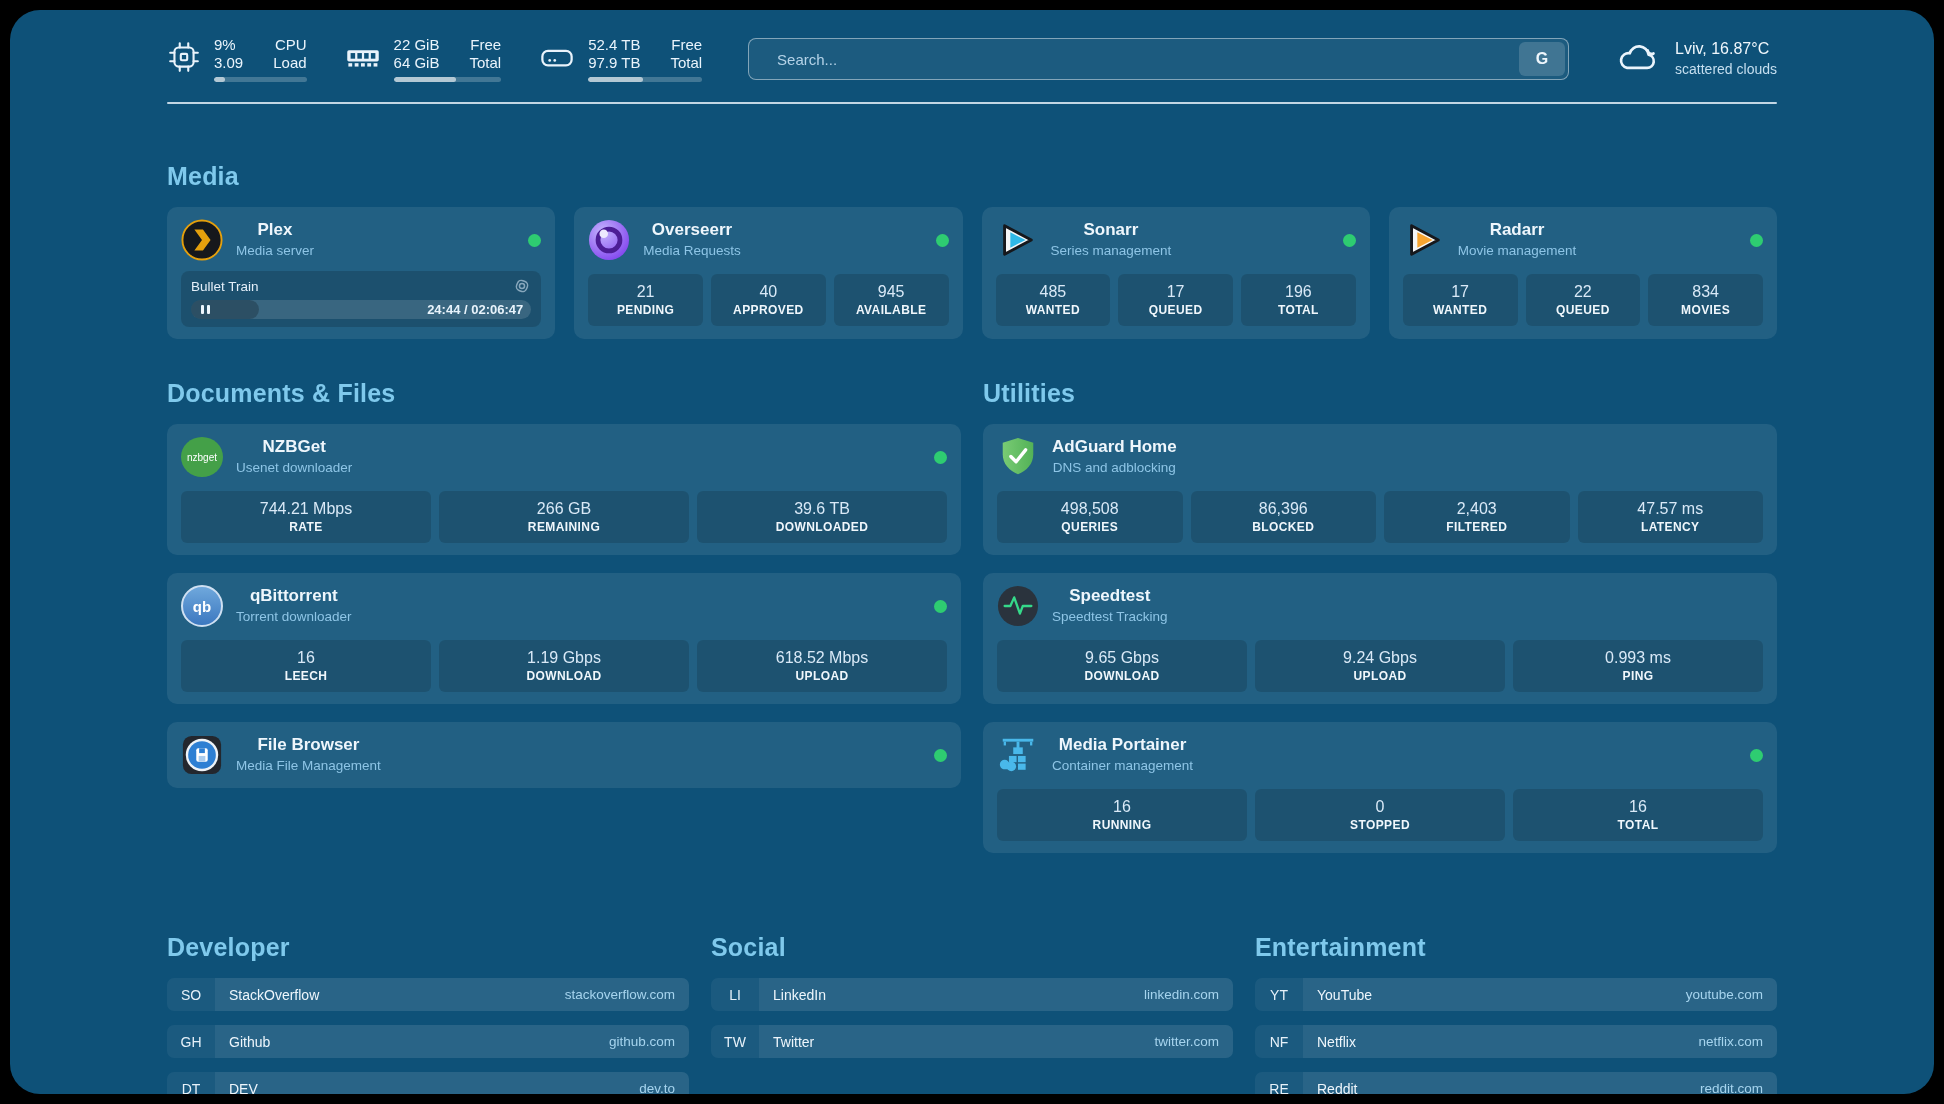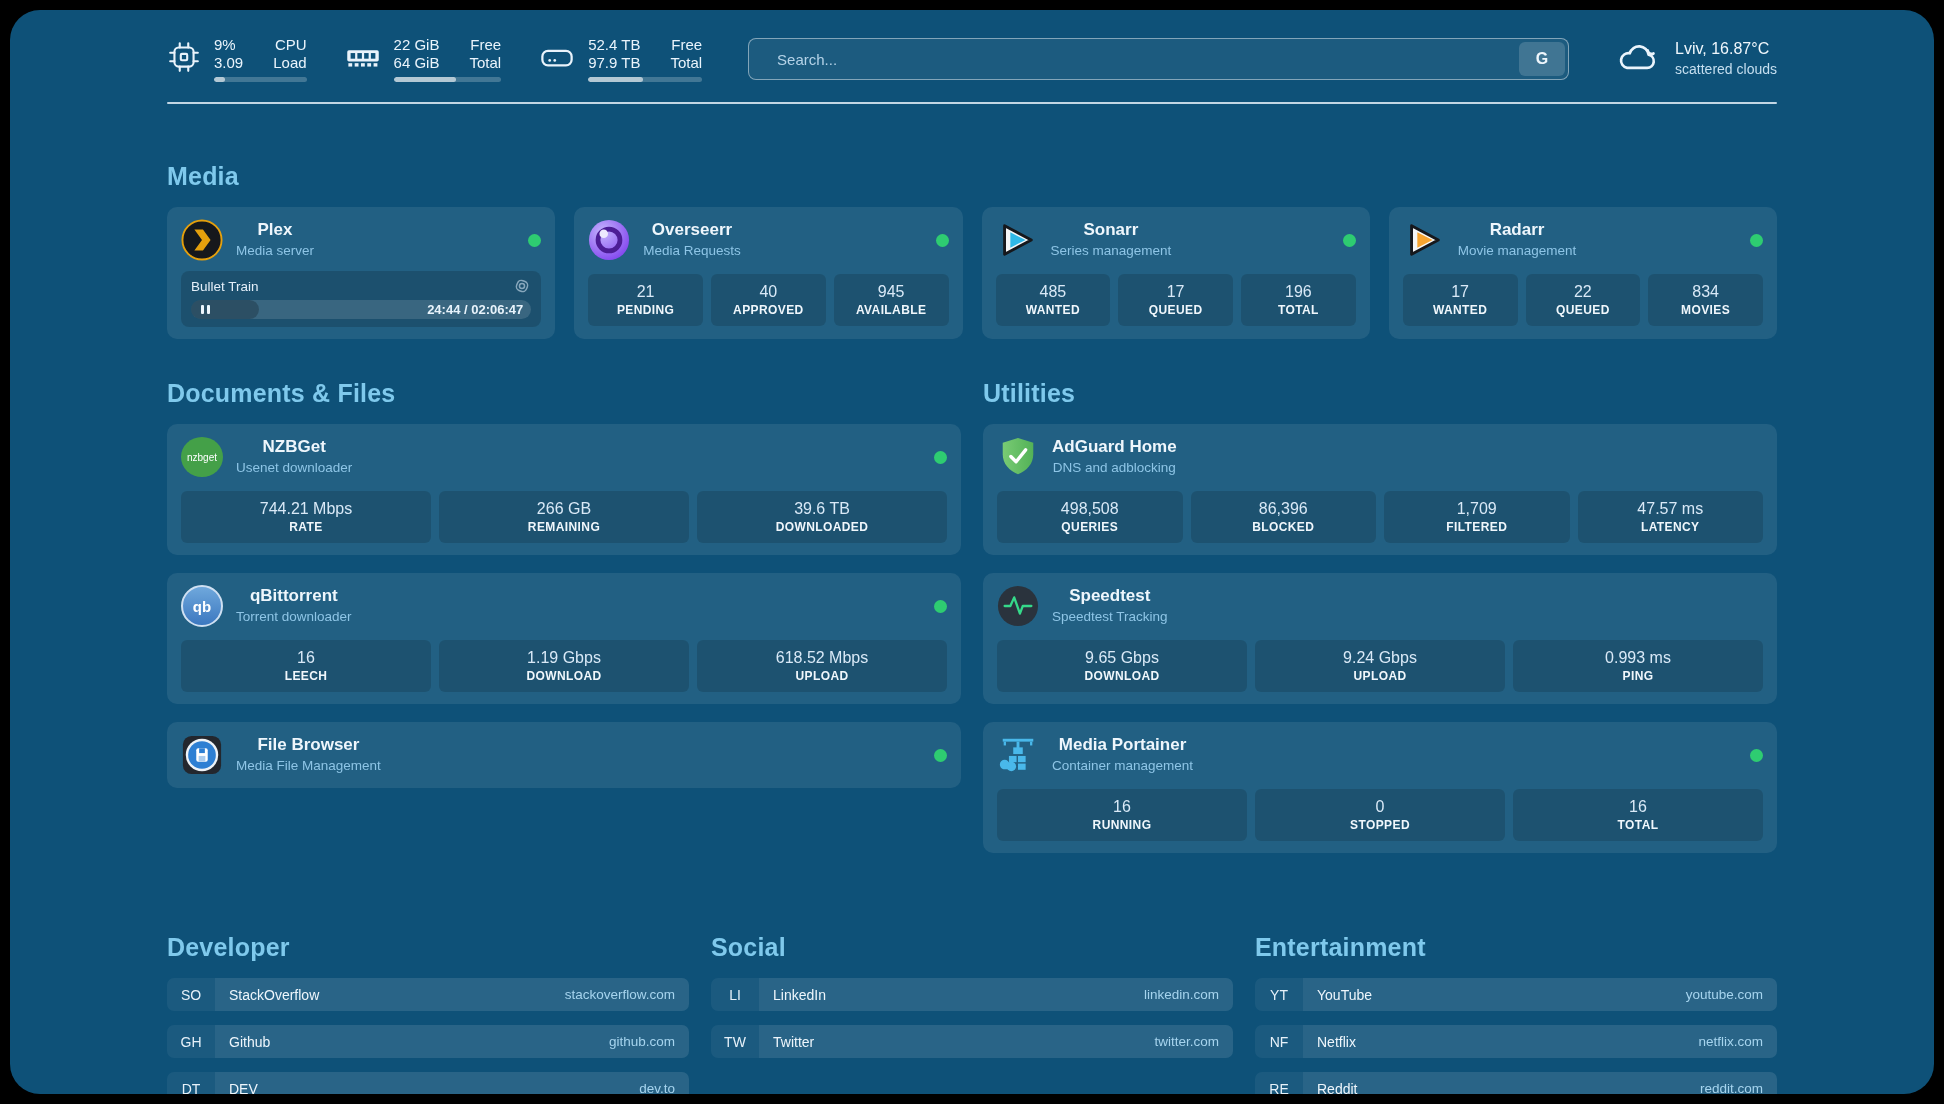--- a/index.html
+++ b/index.html
@@ -427,21 +427,21 @@
             <div class="stats">
               <div class="stat">
                   <div class="stat-v">498,508</div>
                   <div class="stat-l">QUERIES</div>
                 </div>
               <div class="stat">
                   <div class="stat-v">86,396</div>
                   <div class="stat-l">BLOCKED</div>
                 </div>
               <div class="stat">
-                  <div class="stat-v">1,709</div>
+                  <div class="stat-v">2,403</div>
                   <div class="stat-l">FILTERED</div>
                 </div>
               <div class="stat">
                   <div class="stat-v">47.57 ms</div>
                   <div class="stat-l">LATENCY</div>
                 </div>
             </div>
           </div>
 
           <div class="card">

